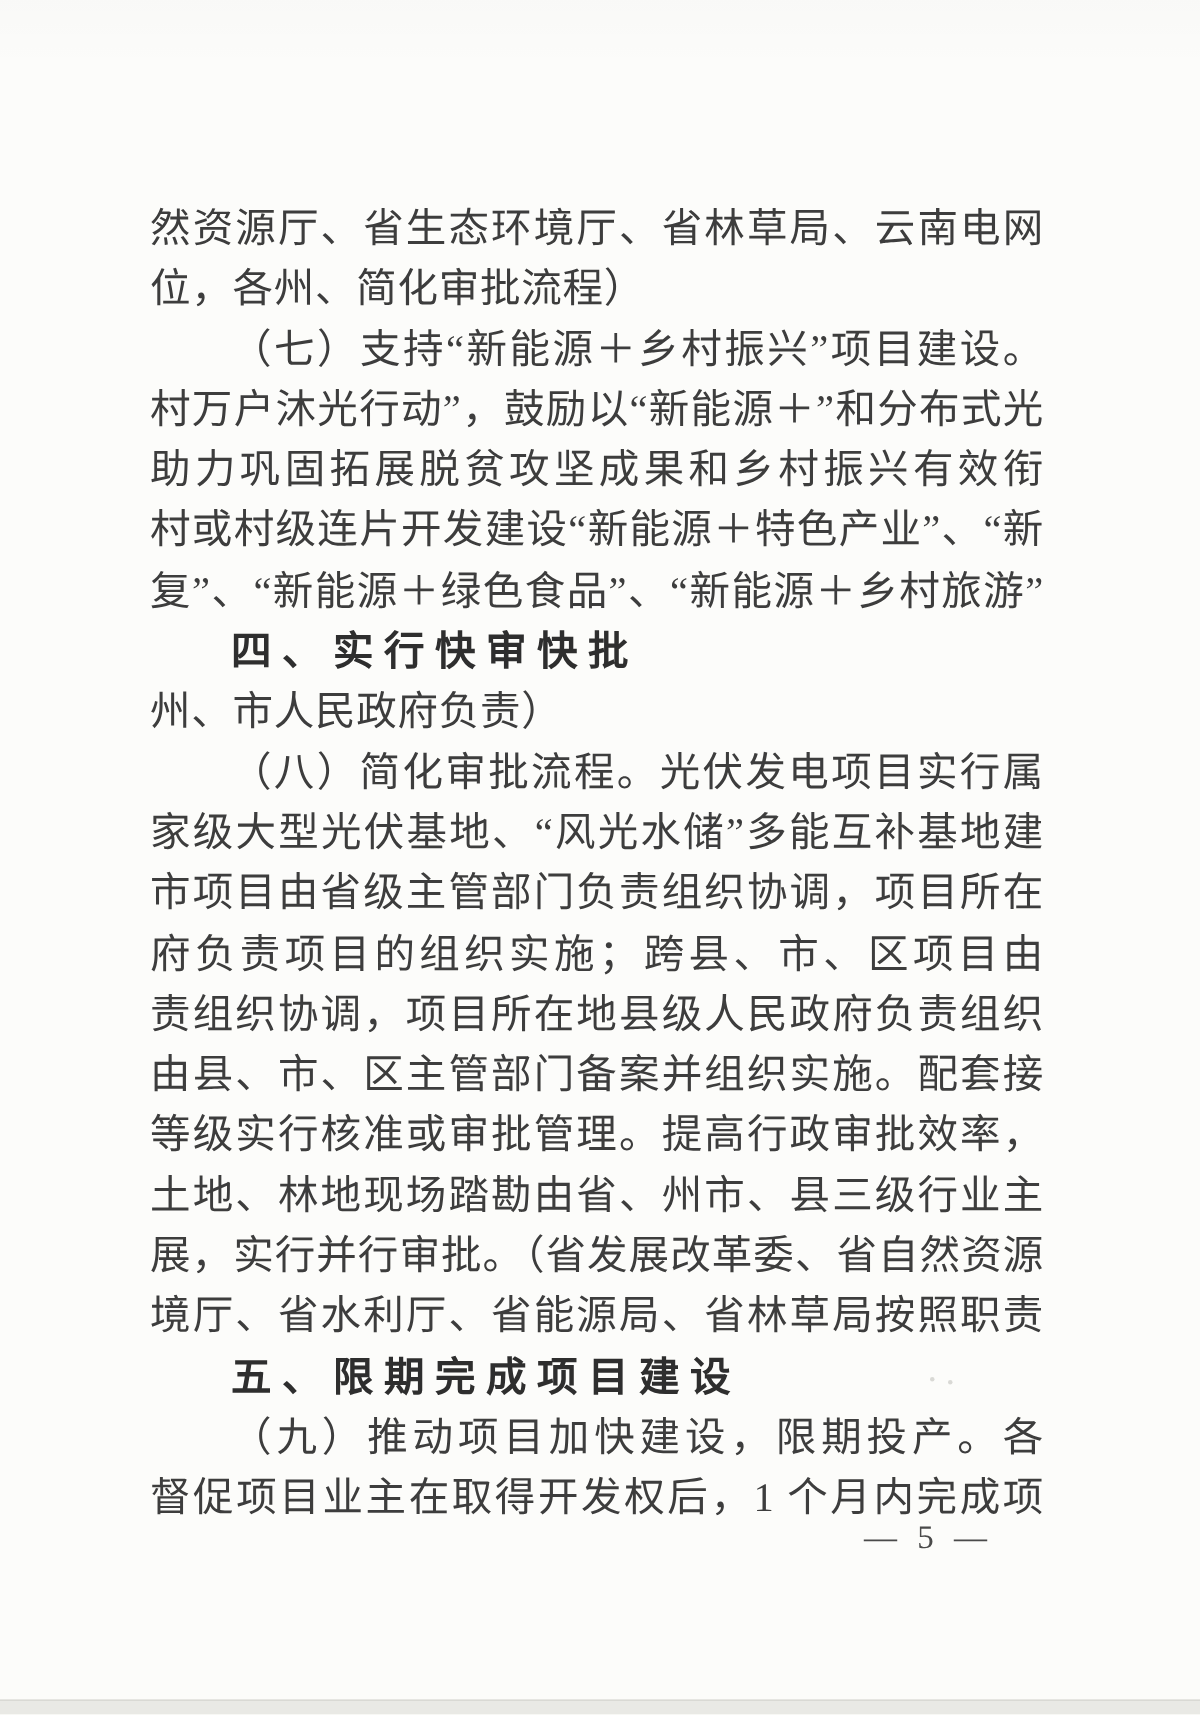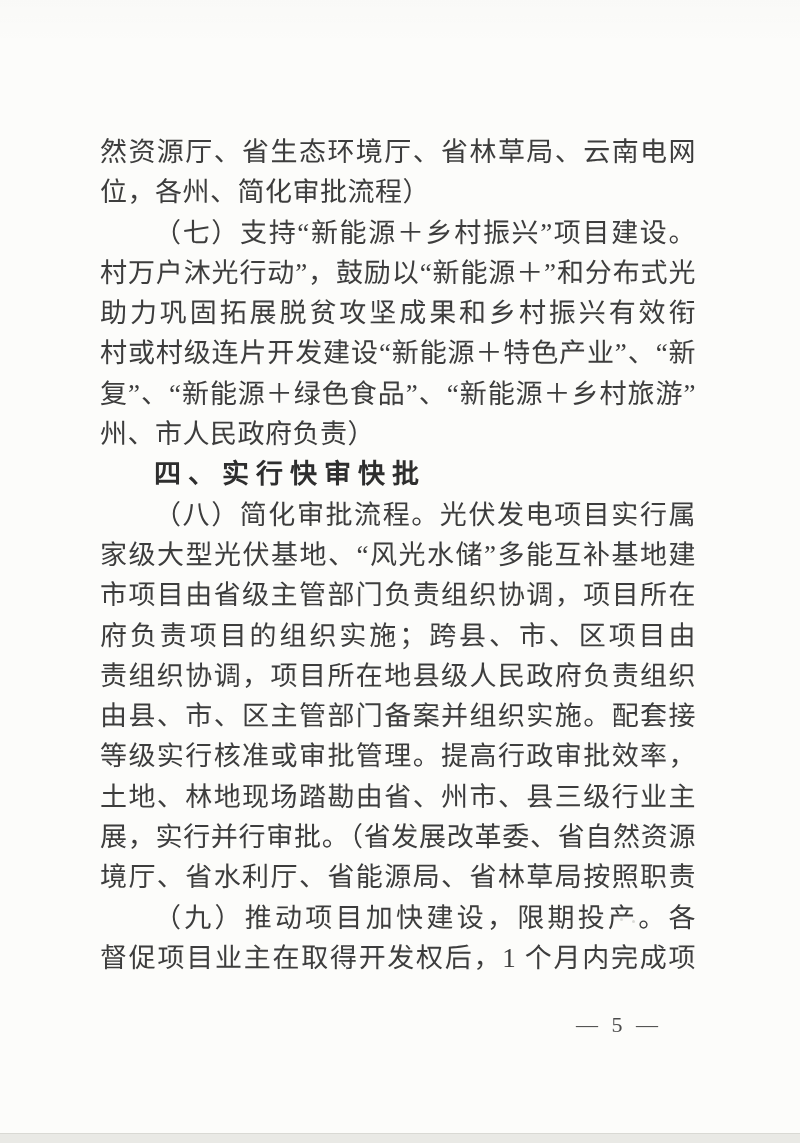--- a/index.html
+++ b/index.html
@@ -90,31 +90,32 @@
 
 <div class="page">
   <main class="text-block">
       <div class="line fill">然资源厅、省生态环境厅、省林草局、云南电网公司等有关单</div>
       <div class="line">位，各州、简化审批流程）</div>
       <div class="line fill indent">（七）支持“新能源＋乡村振兴”项目建设。积极开展“千</div>
       <div class="line fill">村万户沐光行动”，鼓励以“新能源＋”和分布式光伏等方式，</div>
       <div class="line fill">助力巩固拓展脱贫攻坚成果和乡村振兴有效衔接。重点支持以乡</div>
       <div class="line fill">村或村级连片开发建设“新能源＋特色产业”、“新能源＋生态修</div>
       <div class="line fill">复”、“新能源＋绿色食品”、“新能源＋乡村旅游”等项目。（各</div>
+      <div class="line heading indent">四、实行快审快批</div>
       <div class="line">州、市人民政府负责）</div>
-      <div class="line heading indent">四、实行快审快批</div>
       <div class="line fill indent">（八）简化审批流程。光伏发电项目实行属地备案制度，国</div>
       <div class="line fill">家级大型光伏基地、“风光水储”多能互补基地建设项目，跨州、</div>
       <div class="line fill">市项目由省级主管部门负责组织协调，项目所在地州、市人民政</div>
       <div class="line fill">府负责项目的组织实施；跨县、市、区项目由州、市主管部门负</div>
       <div class="line fill">责组织协调，项目所在地县级人民政府负责组织实施；其他项目</div>
       <div class="line fill">由县、市、区主管部门备案并组织实施。配套接网工程按照电压</div>
       <div class="line fill">等级实行核准或审批管理。提高行政审批效率，开辟绿色通道，</div>
       <div class="line fill">土地、林地现场踏勘由省、州市、县三级行业主管部门联合开</div>
       <div class="line fill">展，实行并行审批。（省发展改革委、省自然资源厅、省生态环</div>
       <div class="line">境厅、省水利厅、省能源局、省林草局按照职责分工负责）</div>
+      <div class="line heading indent">五、限期完成项目建设</div>
       <div class="line fill indent">（九）推动项目加快建设，限期投产。各州、市人民政府应</div>
       <div class="line fill">督促项目业主在取得开发权后，1 个月内完成项目备案。完成备</div>
     </main>
   <div class="scan-artifact"></div>
   <div class="page-number">— 5 —</div>
   <div class="scan-edge-shadow"></div>
 </div>
 
 </body></html>

